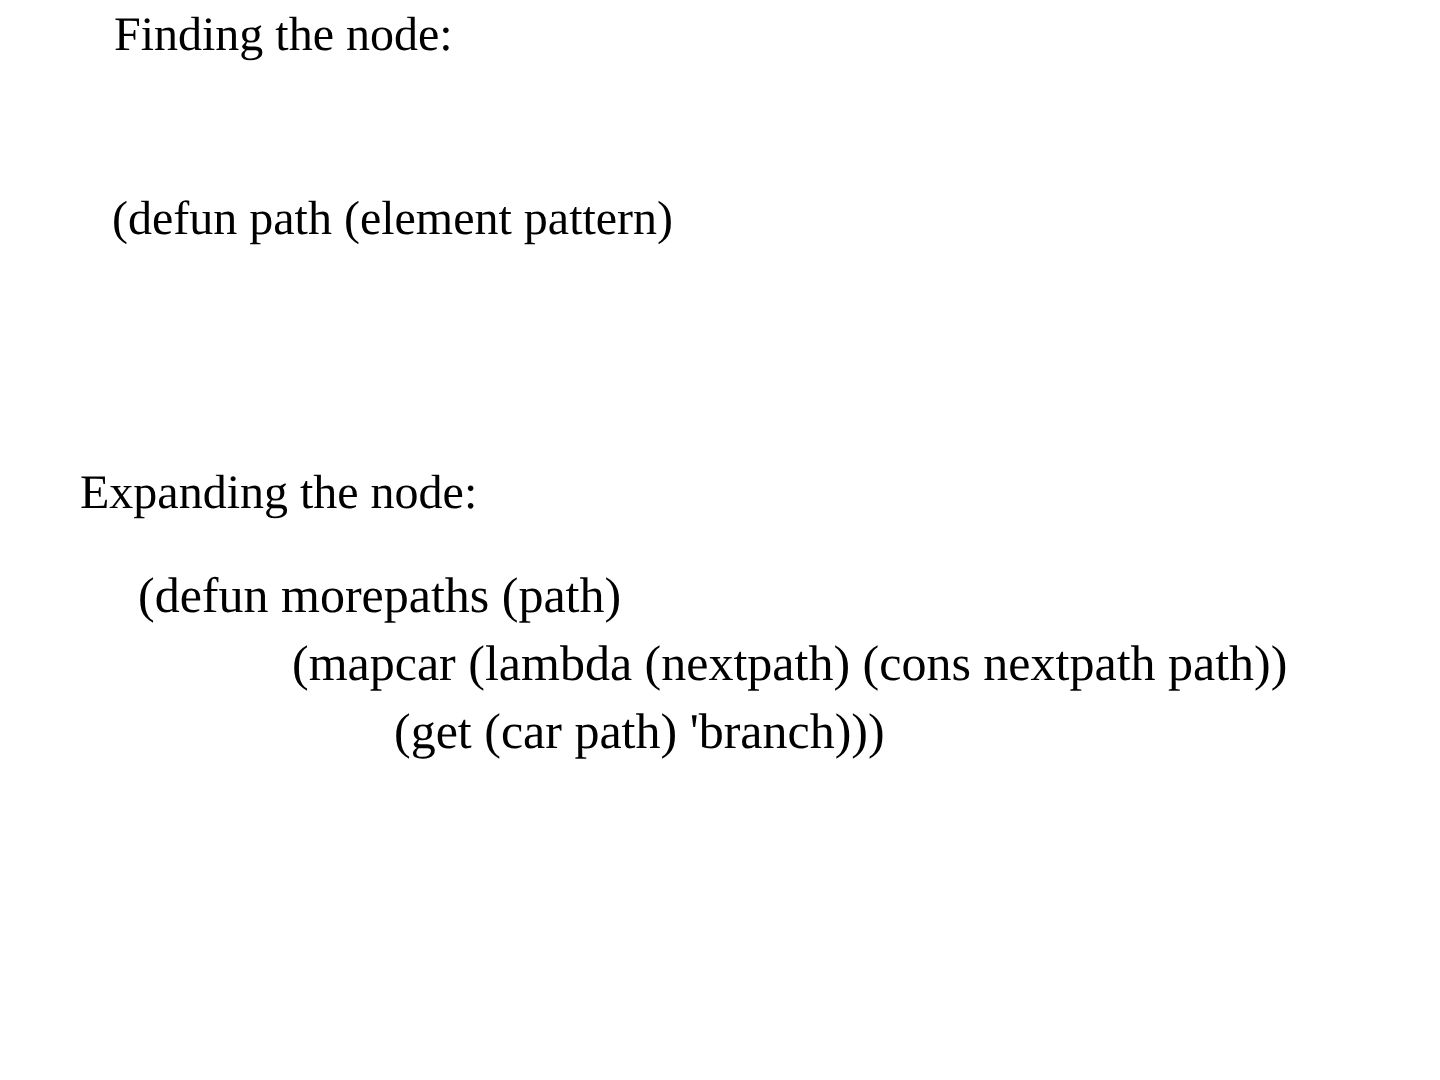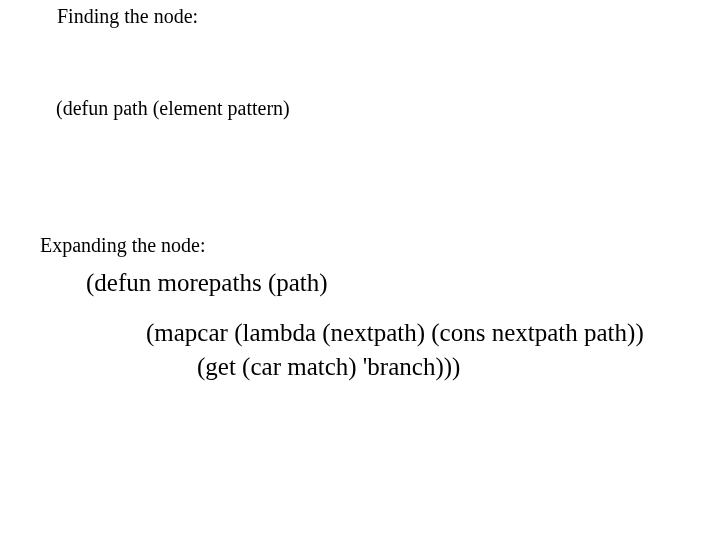--- a/index.html
+++ b/index.html
@@ -16,42 +16,42 @@
     font-family: "Liberation Serif", "DejaVu Serif", serif;
     color: #000000;
   }
   .txt {
     position: absolute;
     white-space: nowrap;
     line-height: 1.1;
     font-weight: normal;
     margin: 0;
   }
-  .large { font-size: 20px; }
+  .large { font-size: 24px; }
   .small { font-size: 25px; }
 
   .heading-1 { left: 57px;  top: 5px;   }
   .code1-l1  { left: 56px;  top: 97px;  }
   .code1-l2  { left: 156px; top: 146px; }
   .heading-2 { left: 40px;  top: 234px; }
-  .code2-l1  { left: 69px;  top: 269px; margin-left: 17px; }
+  .code2-l1  { left: 69px;  top: 285px; }
   .code2-l2  { left: 146px; top: 319px; }
   .code2-l3  { left: 197px; top: 353px; }
 </style>
 </head>
 <body>
 
 <div class="slide">
 
   <div class="txt large heading-1">Finding the node:</div>
 
   <div class="txt large code1-l1">(defun path (element pattern)</div>
 
 
   <div class="txt large heading-2">Expanding the node:</div>
 
   <div class="txt small code2-l1">(defun morepaths (path)</div>
 
   <div class="txt small code2-l2">(mapcar (lambda (nextpath) (cons nextpath path))</div>
 
-  <div class="txt small code2-l3">(get (car match) 'branch)))</div>
+  <div class="txt small code2-l3">(get (car path) 'branch)))</div>
 
 </div>
 
 </body></html>

